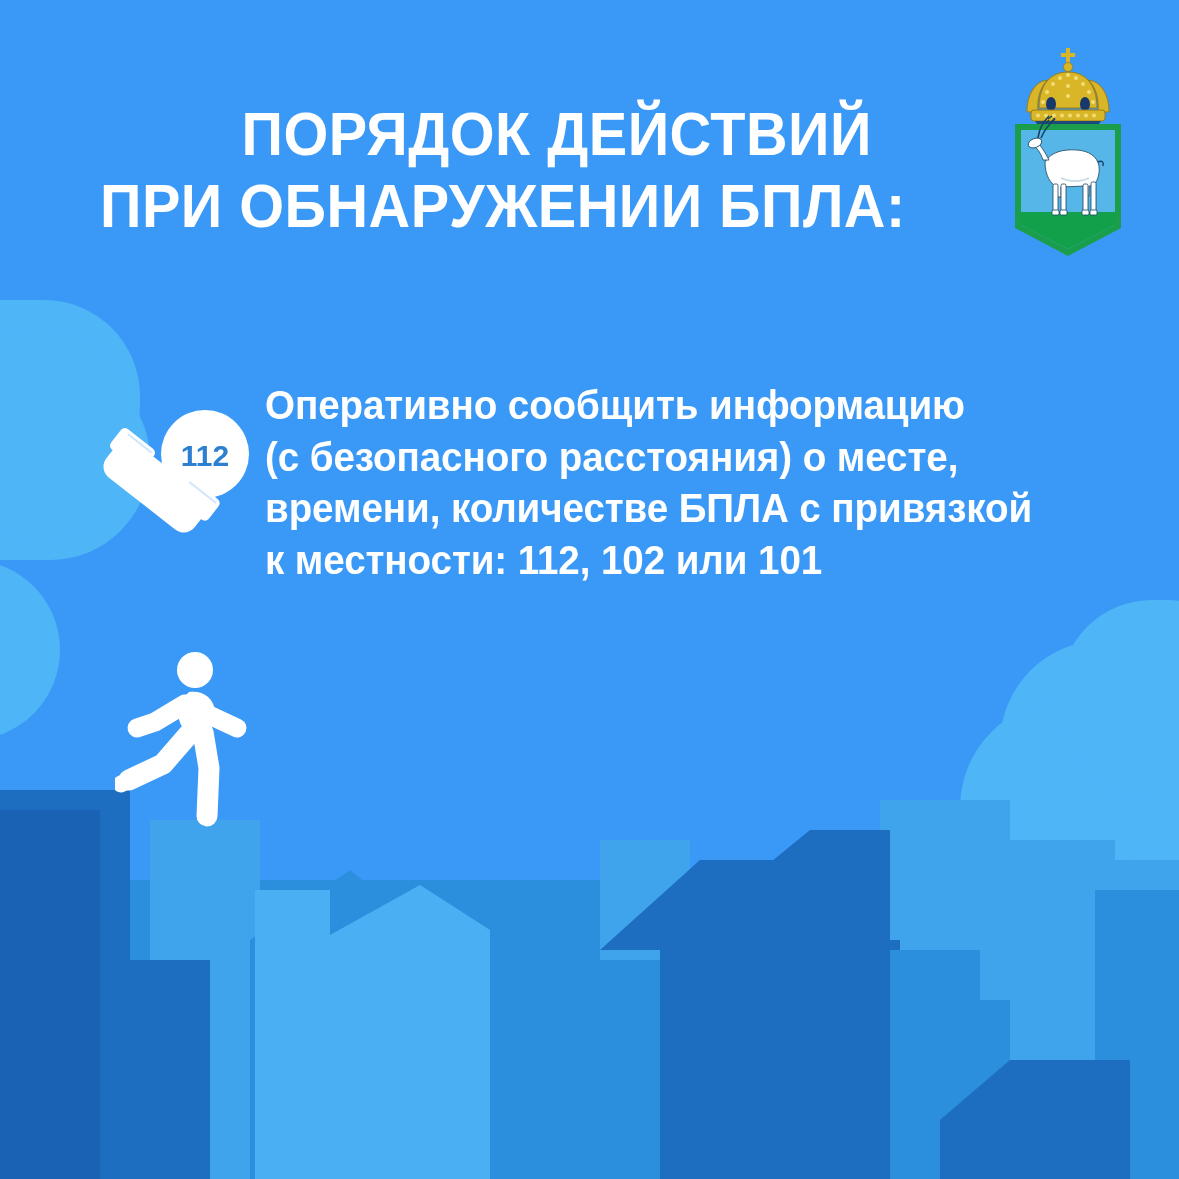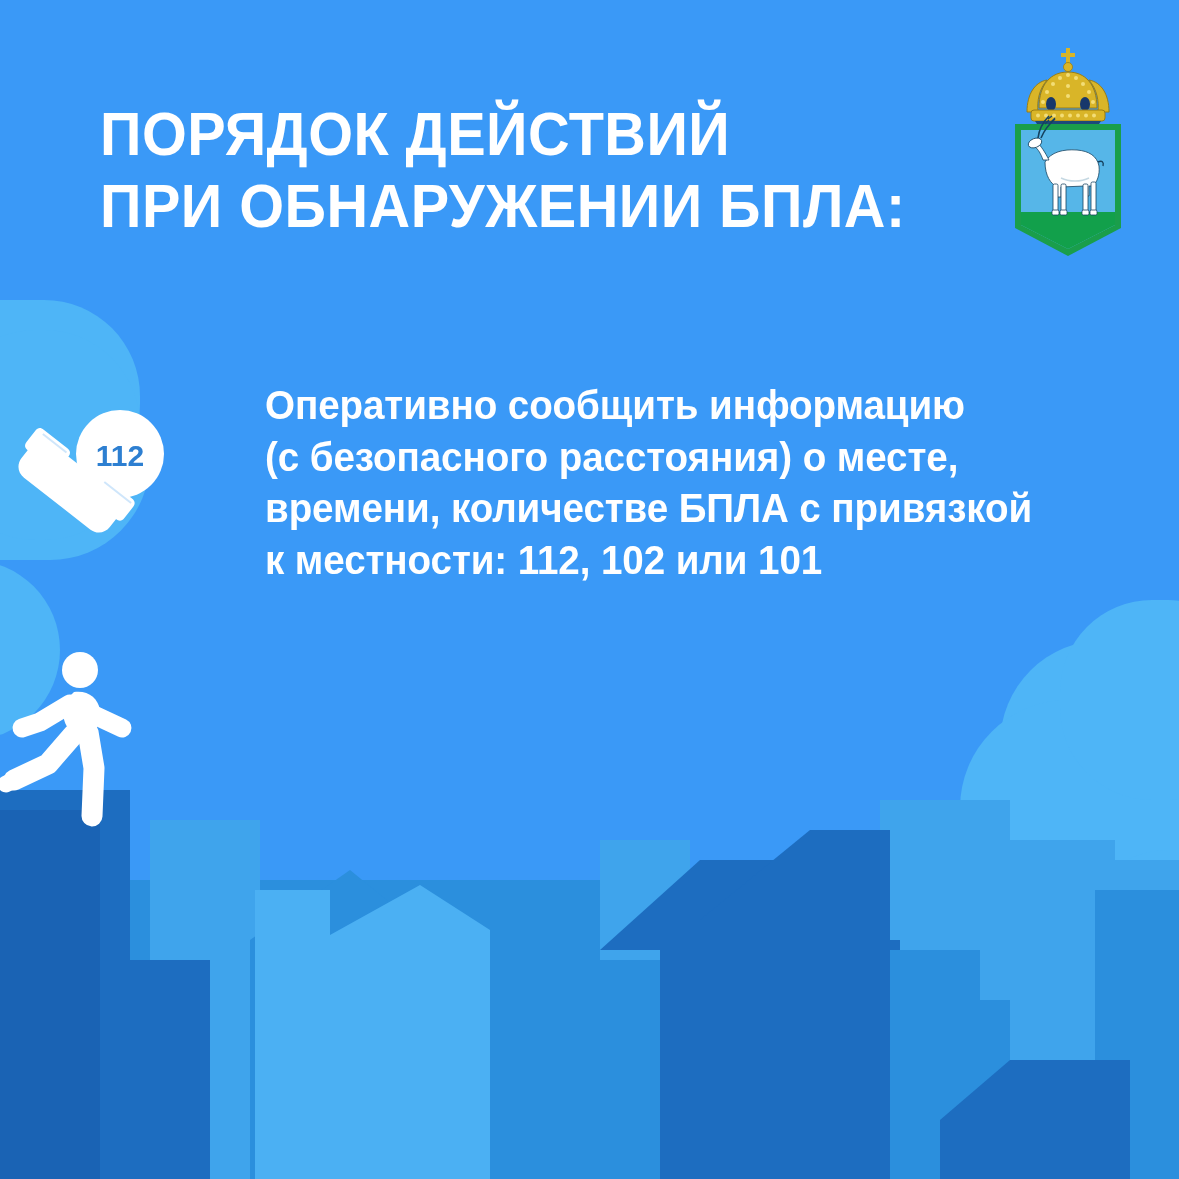--- a/index.html
+++ b/index.html
@@ -26,20 +26,21 @@
     pointer-events: none;
   }
   .bg-svg { display: block; width: 1179px; height: 1179px; }
 
   
   .header {
     position: absolute;
     top: 0; left: 0; right: 0;
     height: 290px;
     z-index: 5;
+    text-align: right;
   }
   .title {
     position: absolute;
     left: 100px;
     top: 98px;
     width: 830px;
     color: #ffffff;
     font-size: 62px;
     line-height: 1.16;
     font-weight: 700;
@@ -70,21 +71,21 @@
   }
   .row {
     position: relative;
     display: flex;
     align-items: flex-start;
   }
   .row-1 { margin-bottom: 48px; }
   .icon-cell {
     flex: 0 0 265px;
     display: flex;
-    justify-content: flex-start;
+    justify-content: flex-end;
     padding-top: 18px;
   }
   .row-1 .icon-cell { padding-top: 22px; }
   .row-2 .icon-cell { padding-top: 14px; }
   .icon-cell svg { display: block; }
 
   .text-cell {
     flex: 1 1 auto;
     padding-right: 60px;
   }

